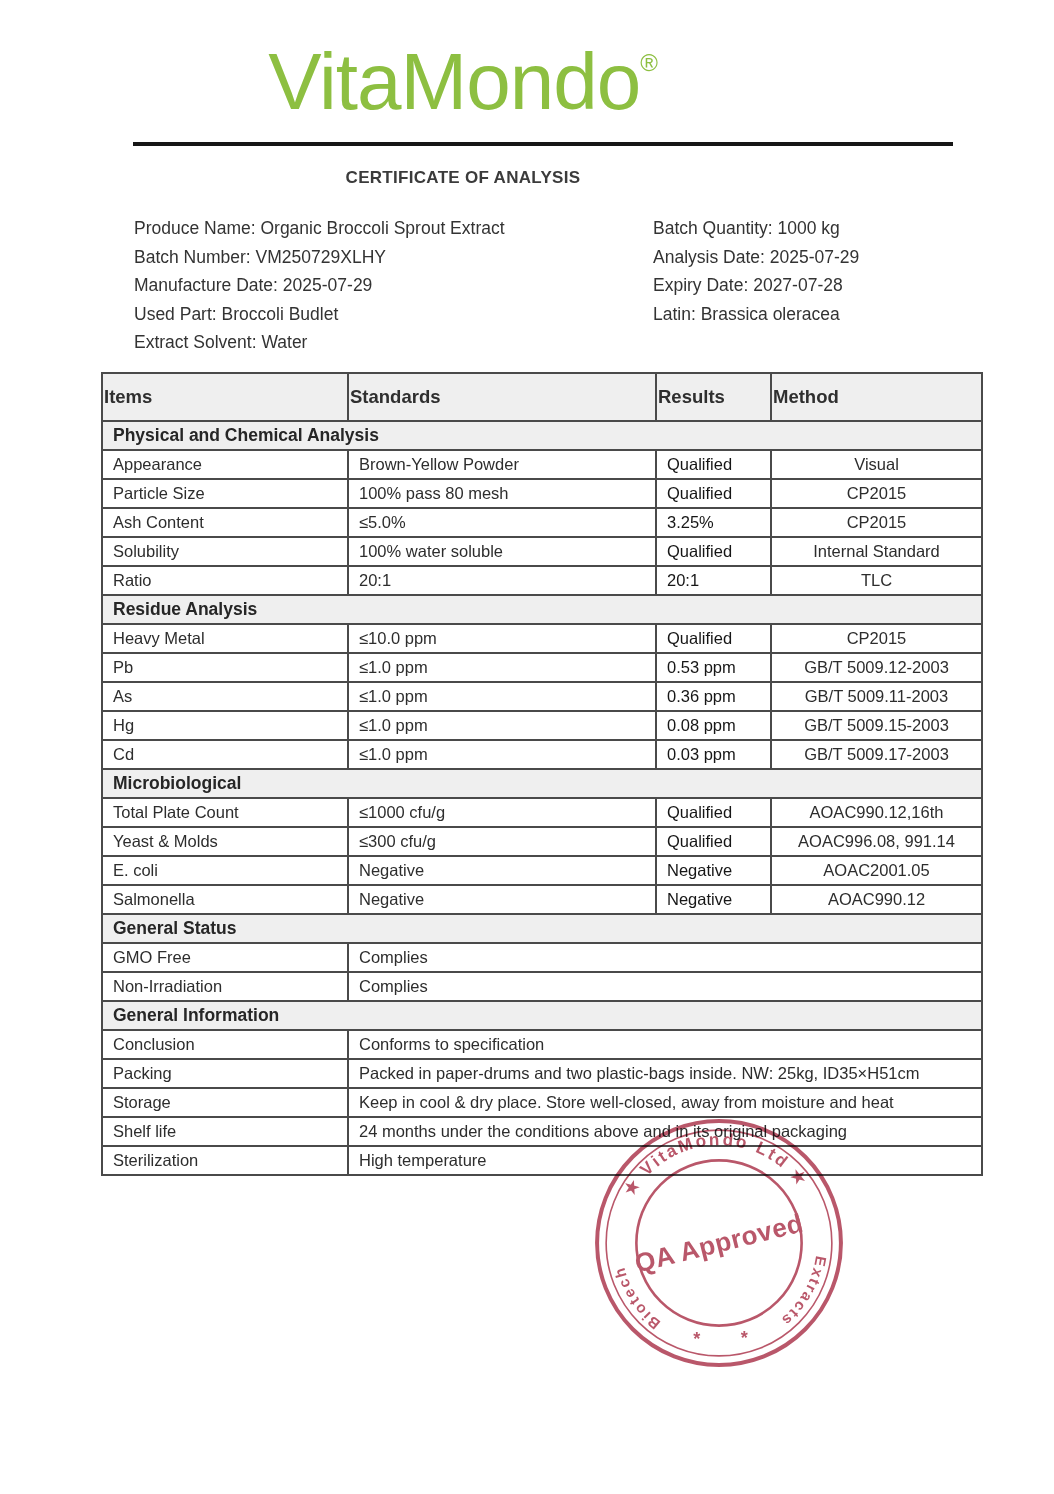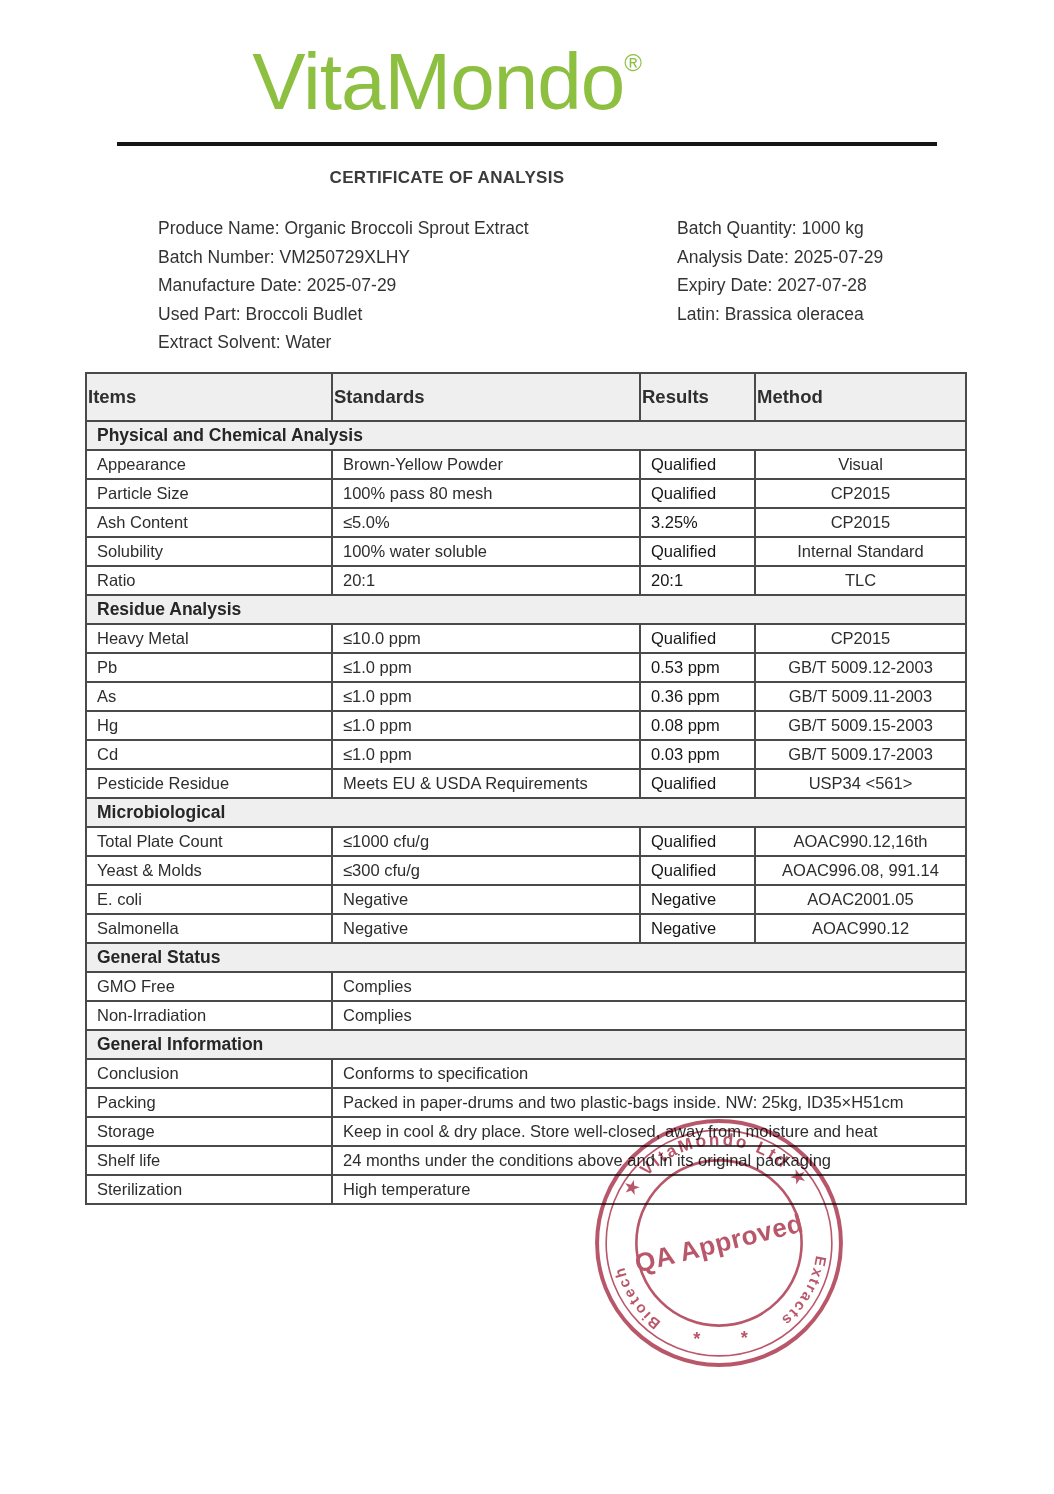--- a/index.html
+++ b/index.html
@@ -3,21 +3,21 @@
 <meta charset="utf-8">
 <style>
   html,body { margin:0; padding:0; background:#ffffff; }
   body {
     width:1054px; height:1494px;
     font-family:"Liberation Sans", sans-serif;
     color:#2e2e2e;
     position:relative;
     overflow:hidden;
   }
-  .page { position:relative; width:894px; height:1494px; background:#ffffff; }
+  .page { position:relative; width:894px; height:1494px; background:#ffffff;padding-left:16px; }
 
   
   .logo {
     padding-top:40px;
     text-align:center;
     font-size:80px;
     line-height:1.05;
     color:#8dbf41;
     letter-spacing:-1px;
     white-space:nowrap;
@@ -44,21 +44,21 @@
   }
 
   
   .info {
     display:flex;
     margin:26px 0 0 118px;
     font-size:17.5px;
     color:#333333;
   }
   .info-col-left { width:519px; }
-  .info-line { line-height:28.6px; white-space:nowrap;margin-left:40px; }
+  .info-line { line-height:28.6px; white-space:nowrap; }
 
   
   table.coa {
     margin:15px 0 0 85px;
     width:880px;
     border-collapse:collapse;
     table-layout:fixed;
     font-size:16.5px;
     color:#2d2d2d;
     border:2px solid #3a3a3a;
@@ -213,26 +213,20 @@
           <td class="col-items">Hg</td>
           <td class="col-standards">≤1.0 ppm</td>
           <td class="col-results">0.08 ppm</td>
           <td class="col-method">GB/T 5009.15-2003</td>
         </tr>
         <tr>
           <td class="col-items">Cd</td>
           <td class="col-standards">≤1.0 ppm</td>
           <td class="col-results">0.03 ppm</td>
           <td class="col-method">GB/T 5009.17-2003</td>
-        </tr>
-        <tr>
-          <td class="col-items">Pesticide Residue</td>
-          <td class="col-standards">Meets EU &amp; USDA Requirements</td>
-          <td class="col-results">Qualified</td>
-          <td class="col-method">USP34 &lt;561&gt;</td>
         </tr>
         <tr>
           <td colspan="4" class="section">Microbiological</td>
         </tr>
         <tr>
           <td class="col-items">Total Plate Count</td>
           <td class="col-standards">≤1000 cfu/g</td>
           <td class="col-results">Qualified</td>
           <td class="col-method">AOAC990.12,16th</td>
         </tr>

